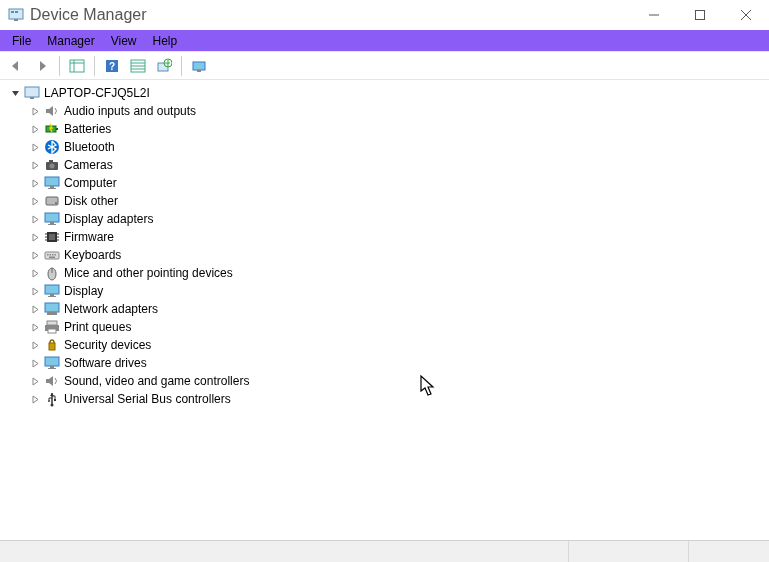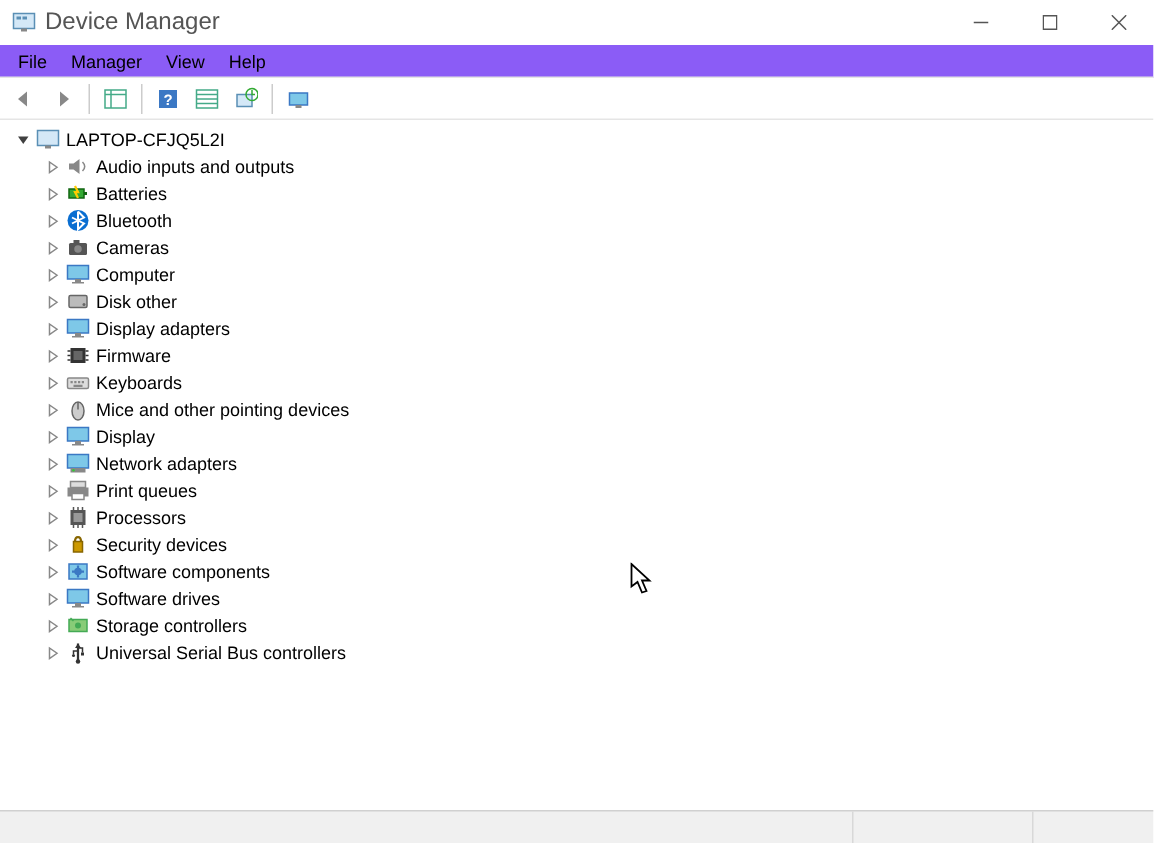--- a/index.html
+++ b/index.html
@@ -371,64 +371,25 @@
           </li>
           <li>
             <div class="tree-item">
               <span class="expander">
                 <svg viewBox="0 0 9 9">
                   <path d="M2 1 L7 4.5 L2 8 Z" fill="none" stroke="#888" stroke-width="1"></path>
                 </svg>
               </span>
               <span class="node-icon">
                 <svg viewBox="0 0 16 16">
-                  <rect x="3" y="3" width="10" height="10" fill="#555"></rect>
-                  <rect x="5" y="5" width="6" height="6" fill="#999"></rect>
-                  <line x1="5" y1="1" x2="5" y2="3" stroke="#555"></line>
-                  <line x1="8" y1="1" x2="8" y2="3" stroke="#555"></line>
-                  <line x1="11" y1="1" x2="11" y2="3" stroke="#555"></line>
-                  <line x1="5" y1="13" x2="5" y2="15" stroke="#555"></line>
-                  <line x1="8" y1="13" x2="8" y2="15" stroke="#555"></line>
-                  <line x1="11" y1="13" x2="11" y2="15" stroke="#555"></line>
-                </svg>
-              </span>
-              <span class="node-label">Processors</span>
-            </div>
-          </li>
-          <li>
-            <div class="tree-item">
-              <span class="expander">
-                <svg viewBox="0 0 9 9">
-                  <path d="M2 1 L7 4.5 L2 8 Z" fill="none" stroke="#888" stroke-width="1"></path>
-                </svg>
-              </span>
-              <span class="node-icon">
-                <svg viewBox="0 0 16 16">
                   <rect x="5" y="6" width="6" height="7" fill="#c90" stroke="#860"></rect>
                   <path d="M6 6 Q6 3 8 3 Q10 3 10 6" fill="none" stroke="#860" stroke-width="1.5"></path>
                 </svg>
               </span>
               <span class="node-label">Security devices</span>
-            </div>
-          </li>
-          <li>
-            <div class="tree-item">
-              <span class="expander">
-                <svg viewBox="0 0 9 9">
-                  <path d="M2 1 L7 4.5 L2 8 Z" fill="none" stroke="#888" stroke-width="1"></path>
-                </svg>
-              </span>
-              <span class="node-icon">
-                <svg viewBox="0 0 16 16">
-                  <rect x="2" y="3" width="12" height="10" fill="#7ec8e8" stroke="#3b78c4"></rect>
-                  <circle cx="8" cy="8" r="2.5" fill="#3b78c4"></circle>
-                  <path d="M8 4 L8 6 M8 10 L8 12 M4 8 L6 8 M10 8 L12 8" stroke="#3b78c4" stroke-width="1.5"></path>
-                </svg>
-              </span>
-              <span class="node-label">Software components</span>
             </div>
           </li>
           <li>
             <div class="tree-item">
               <span class="expander">
                 <svg viewBox="0 0 9 9">
                   <path d="M2 1 L7 4.5 L2 8 Z" fill="none" stroke="#888" stroke-width="1"></path>
                 </svg>
               </span>
               <span class="node-icon">
@@ -443,26 +404,25 @@
           </li>
           <li>
             <div class="tree-item">
               <span class="expander">
                 <svg viewBox="0 0 9 9">
                   <path d="M2 1 L7 4.5 L2 8 Z" fill="none" stroke="#888" stroke-width="1"></path>
                 </svg>
               </span>
               <span class="node-icon">
                 <svg viewBox="0 0 16 16">
-                  <rect x="2" y="4" width="12" height="8" fill="#8c7" stroke="#4a5"></rect>
-                  <circle cx="8" cy="8" r="2" fill="#4a5"></circle>
-                  <path d="M3 3 L5 5" stroke="#4a5"></path>
-                </svg>
-              </span>
-              <span class="node-label">Storage controllers</span>
+                  <path d="M2 6 L5 6 L9 3 L9 13 L5 10 L2 10 Z" fill="#888"></path>
+                  <path d="M11 5 Q14 8 11 11" fill="none" stroke="#888"></path>
+                </svg>
+              </span>
+              <span class="node-label">Sound, video and game controllers</span>
             </div>
           </li>
           <li>
             <div class="tree-item">
               <span class="expander">
                 <svg viewBox="0 0 9 9">
                   <path d="M2 1 L7 4.5 L2 8 Z" fill="none" stroke="#888" stroke-width="1"></path>
                 </svg>
               </span>
               <span class="node-icon">

